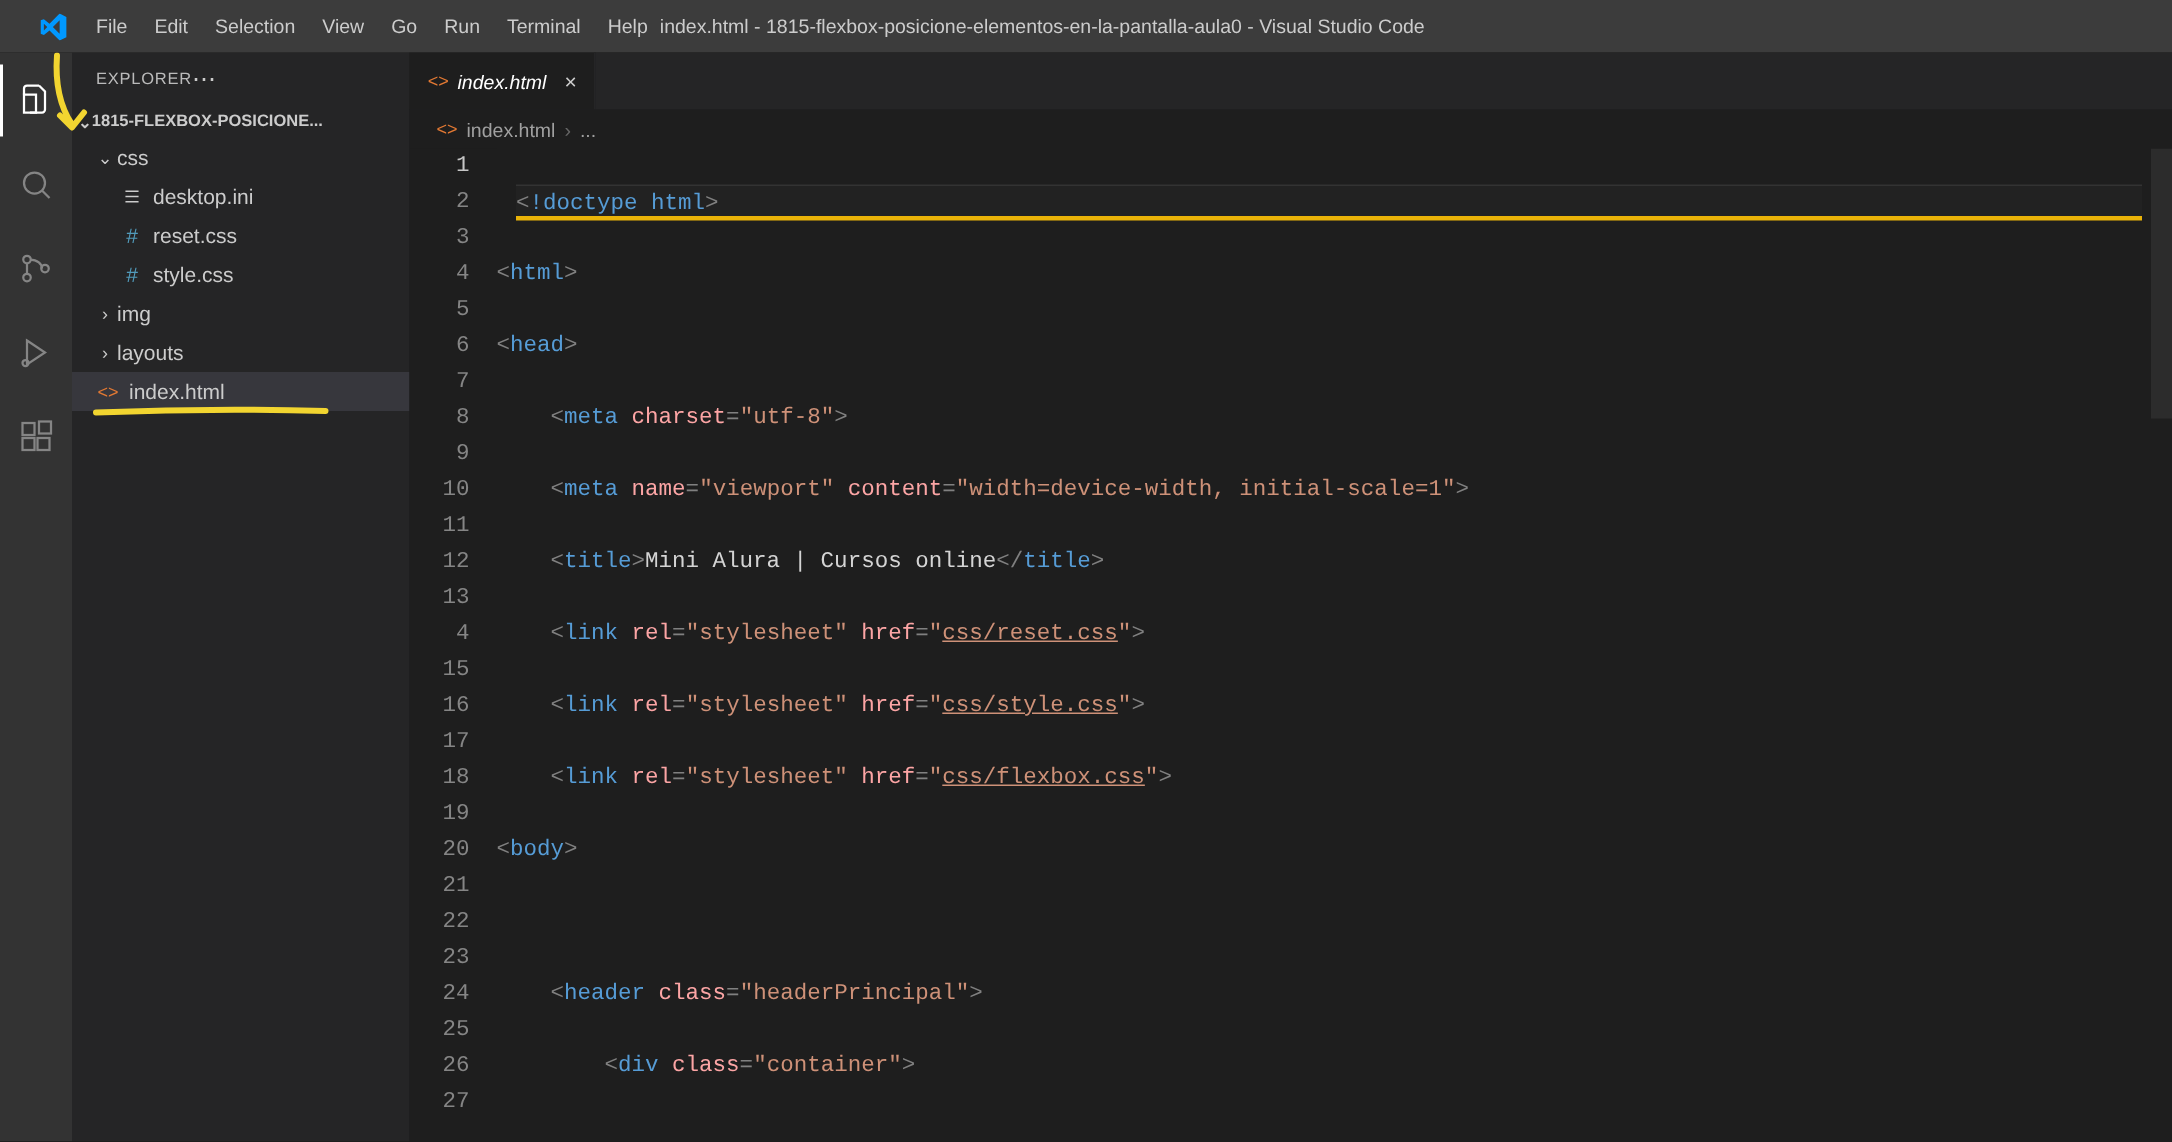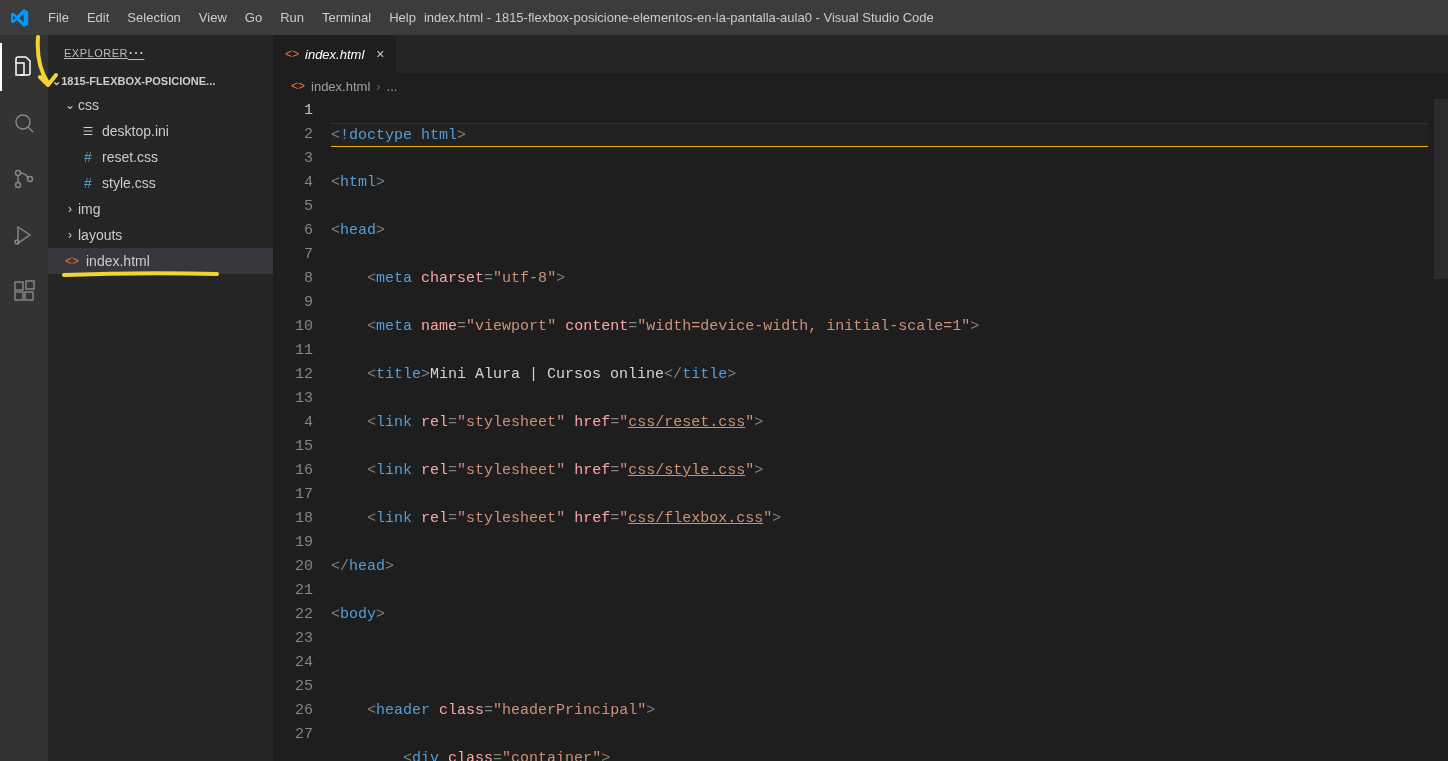--- a/index.html
+++ b/index.html
@@ -12,21 +12,21 @@
       height: 761px;
       width: 1448px;
       display: flex;
       flex-direction: column;
     }
     .title-bar {
       height: 35px;
       background: #3c3c3c;
       display: flex;
       align-items: center;
-      padding: 0 8px;
+      padding: 0 24px;
       color: #cccccc;
       font-size: 13px;
     }
     .title-bar .logo { width: 24px; height: 24px; margin-right: 8px; display: flex; align-items: center; justify-content: center; }
     .menu-items { display: flex; gap: 2px; }
     .menu-item { padding: 4px 8px; cursor: pointer; border-radius: 4px; }
     .window-title { flex: 1; color: #cccccc; }
     .main { flex: 1; display: flex; overflow: hidden; }
     .activity-bar {
       width: 48px;
@@ -55,21 +55,21 @@
       z-index: 100;
     }
     .sidebar {
       width: 225px;
       background: #252526;
       display: flex;
       flex-direction: column;
     }
     .sidebar-header {
       height: 35px; display: flex; align-items: center; 
-      padding: 0 16px; font-size: 11px; color: #bbbbbb; letter-spacing: 0.5px; text-decoration: underline;
+      padding: 0 16px; font-size: 11px; color: #bbbbbb; letter-spacing: 0.5px;
     }
     .sidebar-header .dots { color: #cccccc; font-size: 16px; cursor: pointer; }
     .project-header {
       height: 22px; display: flex; align-items: center;
       padding: 0 4px; font-size: 11px; font-weight: bold; color: #cccccc;
       cursor: pointer;
     }
     .tree { padding-left: 0; }
     .tree-item {
       height: 26px; display: flex; align-items: center;
@@ -107,21 +107,21 @@
     .code-area { flex: 1; display: flex; overflow: hidden; font-family: Consolas, "Courier New", monospace; font-size: 15px; line-height: 24px; }
     .gutter {
       width: 58px; text-align: right; padding-right: 18px;
       color: #858585; user-select: none;
       background: #1e1e1e;
     }
     .gutter .ln { height: 24px; }
     .gutter .ln.active { color: #c6c6c6; }
     .code { flex: 1; white-space: pre; color: #d4d4d4; position: relative; padding-right: 20px;}
     .code .line { height: 24px; }
-    .code .line.active { background: rgba(255,255,255,0.02); border-top:1px solid #333; border-bottom:1px solid #eab308;}
+    .code .line.active { background: rgba(255,255,255,0.02); border-top:1px solid #333; border-bottom:3px solid #eab308;margin-left:13px;}
     .p { color: #808080; }   
     .t { color: #569cd6; }   
     .a { color: #fca5a5; }   
     .s { color: #ce9178; }   
     .txt { color: #d4d4d4; }
     .doctype { color: #569cd6; }
     .ul { text-decoration: underline; text-decoration-color: #ce9178; }
     .scrollbar { position:absolute; right:0; top:0; bottom:0; width:14px; }
     .scrollbar-thumb { position:absolute; right:0; top:0; width:14px; height:180px; background:#424242; opacity:0.4;}
     .html-file-icon { color: #e37933; font-size: 12px; }
@@ -291,21 +291,20 @@
       <div class="code">
 <div class="line active"><span class="p">&lt;</span><span class="doctype">!doctype</span> <span class="t">html</span><span class="p">&gt;</span></div>
 <div class="line"><span class="p">&lt;</span><span class="t">html</span><span class="p">&gt;</span></div>
 <div class="line"><span class="p">&lt;</span><span class="t">head</span><span class="p">&gt;</span></div>
 <div class="line">    <span class="p">&lt;</span><span class="t">meta</span> <span class="a">charset</span><span class="p">=</span><span class="s">"<span>utf-8</span>"</span><span class="p">&gt;</span></div>
 <div class="line">    <span class="p">&lt;</span><span class="t">meta</span> <span class="a">name</span><span class="p">=</span><span class="s">"<span>viewport</span>"</span> <span class="a">content</span><span class="p">=</span><span class="s">"<span>width=device-width, initial-scale=1</span>"</span><span class="p">&gt;</span></div>
 <div class="line">    <span class="p">&lt;</span><span class="t">title</span><span class="p">&gt;</span><span class="txt">Mini Alura | Cursos online</span><span class="p">&lt;/</span><span class="t">title</span><span class="p">&gt;</span></div>
 <div class="line">    <span class="p">&lt;</span><span class="t">link</span> <span class="a">rel</span><span class="p">=</span><span class="s">"<span>stylesheet</span>"</span> <span class="a">href</span><span class="p">=</span><span class="s">"<span class="ul">css/reset.css</span>"</span><span class="p">&gt;</span></div>
 <div class="line">    <span class="p">&lt;</span><span class="t">link</span> <span class="a">rel</span><span class="p">=</span><span class="s">"<span>stylesheet</span>"</span> <span class="a">href</span><span class="p">=</span><span class="s">"<span class="ul">css/style.css</span>"</span><span class="p">&gt;</span></div>
 <div class="line">    <span class="p">&lt;</span><span class="t">link</span> <span class="a">rel</span><span class="p">=</span><span class="s">"<span>stylesheet</span>"</span> <span class="a">href</span><span class="p">=</span><span class="s">"<span class="ul">css/flexbox.css</span>"</span><span class="p">&gt;</span></div>
-<div class="line"><span class="p">&lt;/</span><span class="t">head</span><span class="p">&gt;</span></div>
 <div class="line"><span class="p">&lt;</span><span class="t">body</span><span class="p">&gt;</span></div>
 <div class="line"></div>
 <div class="line">    <span class="p">&lt;</span><span class="t">header</span> <span class="a">class</span><span class="p">=</span><span class="s">"<span>headerPrincipal</span>"</span><span class="p">&gt;</span></div>
 <div class="line">        <span class="p">&lt;</span><span class="t">div</span> <span class="a">class</span><span class="p">=</span><span class="s">"<span>container</span>"</span><span class="p">&gt;</span></div>
 
 
 
 
 
 

